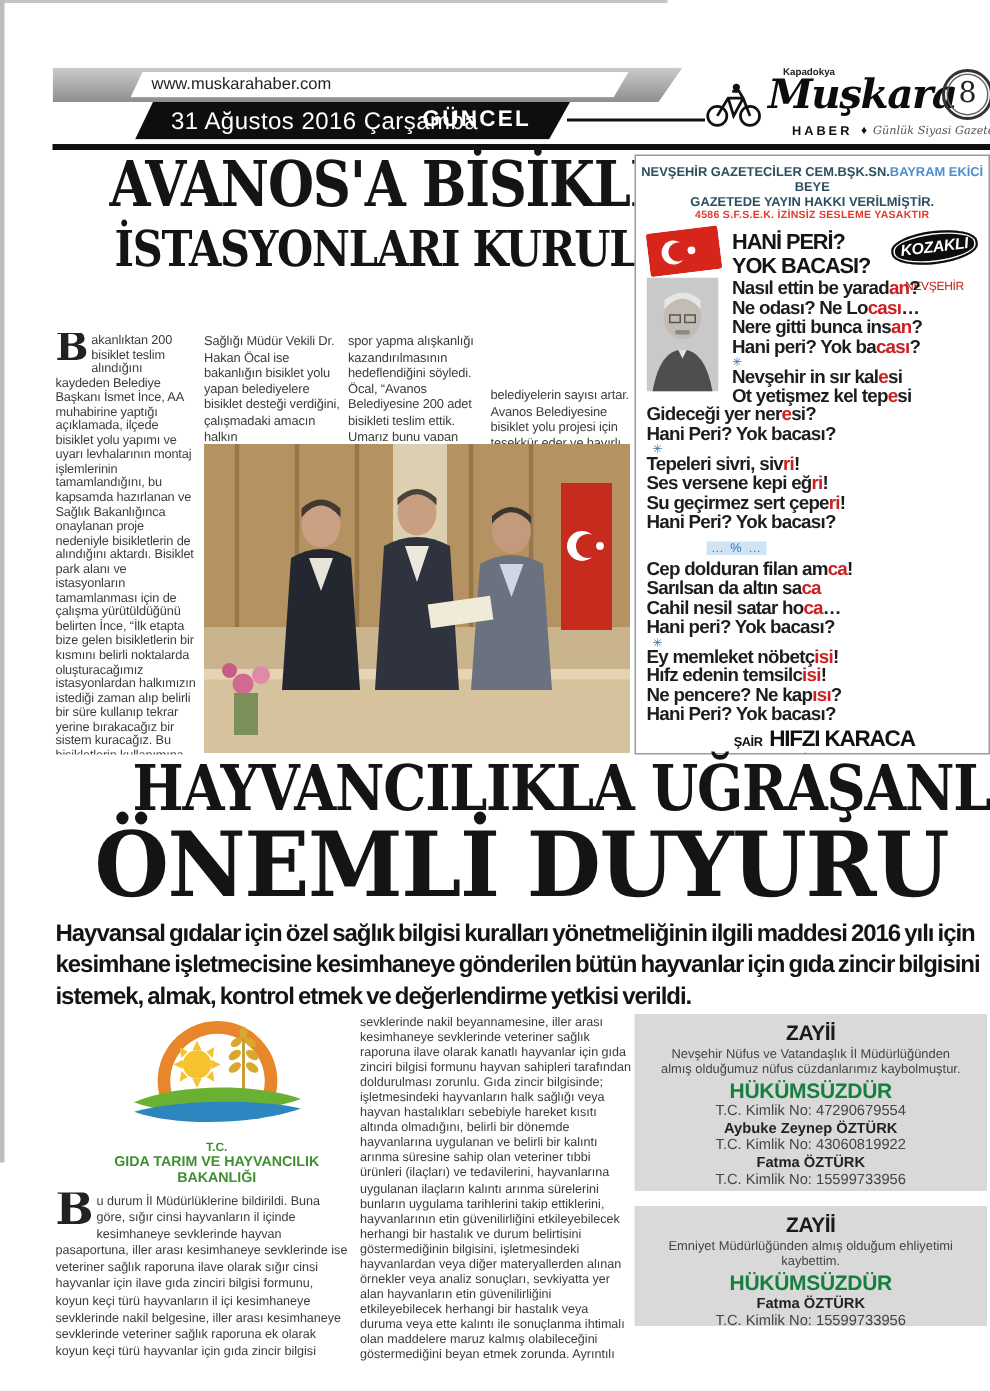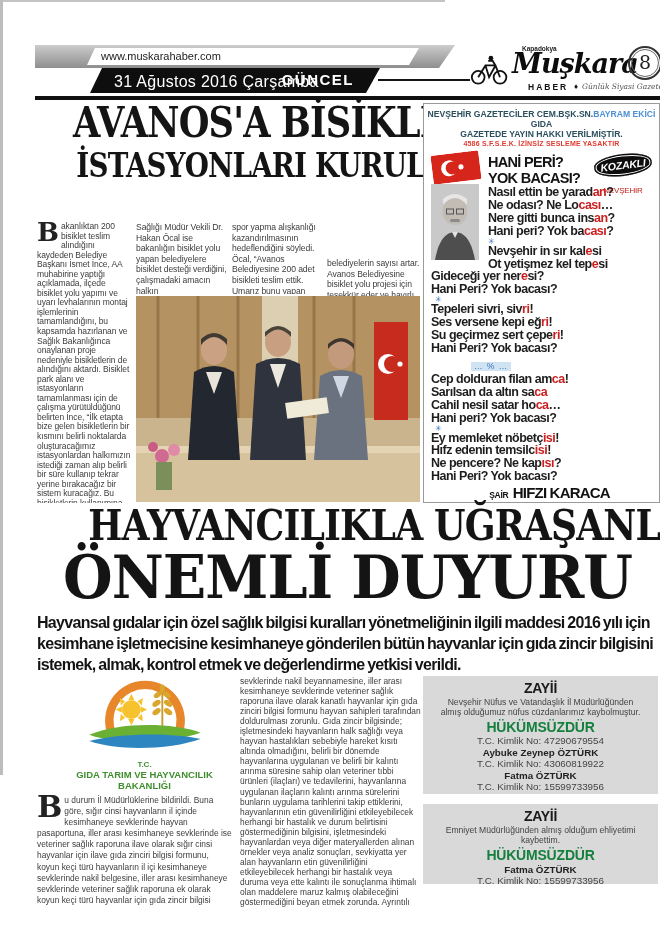--- a/index.html
+++ b/index.html
@@ -190,21 +190,21 @@
       <path d="M178 164 L184 80 Q205 68 226 80 L232 164 Z" fill="#6a7280"></path>
       <path d="M197 80 L205 102 L213 80 Z" fill="#cfd8e2"></path>
       <ellipse cx="205" cy="58" rx="13" ry="15" fill="#c39a7c"></ellipse>
       <path d="M192 53 q13 -15 26 0 v-5 q-13 -12 -26 0 z" fill="#3c362f"></path>
       <rect x="150" y="104" width="42" height="16" fill="#f0ead8" transform="rotate(-8 171 112)"></rect>
     </svg>
   </div>
 
   <div class="abs pbox">
     <div class="pb-h1">
-      <span>NEVŞEHİR GAZETECİLER CEM.BŞK.SN.</span><span class="nm">BAYRAM EKİCİ</span><span> GIDA</span><br>
+      <span>NEVŞEHİR GAZETECİLER CEM.BŞK.SN.</span><span class="nm">BAYRAM EKİCİ</span><span> BEYE</span><br>
       <span>GAZETEDE YAYIN HAKKI VERİLMİŞTİR.</span>
     </div>
     <div class="pb-legal">4586 S.F.S.E.K. İZİNSİZ SESLEME YASAKTIR</div>
     <div class="pb-body">
       <div class="pb-photo">
         <svg class="pb-flag" viewBox="0 0 48 29">
           <rect width="48" height="29" rx="2" fill="#d6251b"></rect>
           <circle cx="17" cy="14.5" r="8" fill="#fff"></circle>
             <circle cx="20" cy="14.5" r="6.4" fill="#d6251b"></circle>
           <circle cx="29" cy="14.5" r="2.6" fill="#fff"></circle>

